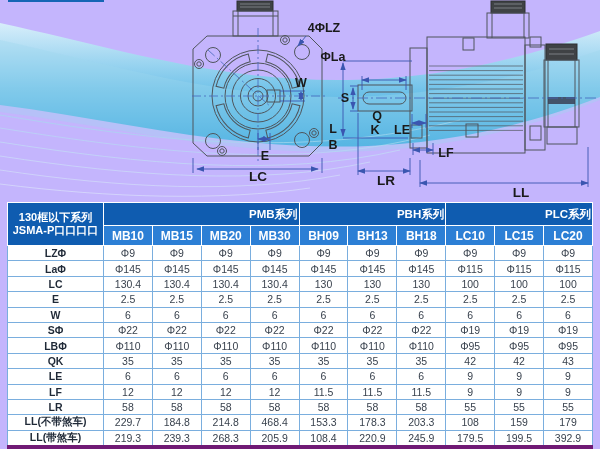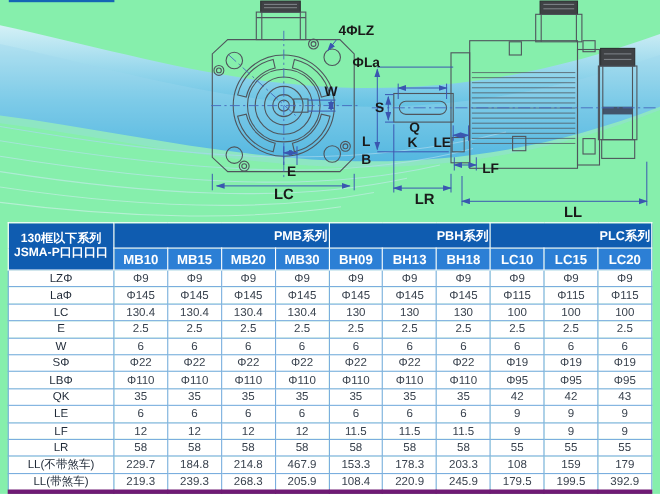--- a/index.html
+++ b/index.html
@@ -1,30 +1,30 @@
 <!DOCTYPE html>
 <html><head>
 <meta charset="utf-8">
 <style>
   html,body{margin:0;padding:0;background:#ffffff;}
-  .stage{position:relative;width:600px;height:449px;background:#86efac;overflow:hidden;
+  .stage{position:relative;width:600px;height:449px;background:#c4b5fd;overflow:hidden;
          font-family:"Liberation Sans","DejaVu Sans",sans-serif;}
   svg text{font-family:"Liberation Sans","DejaVu Sans",sans-serif;}
 
   
   .spec-table{position:absolute;left:7px;top:202px;width:586px;border-collapse:collapse;
               table-layout:fixed;border-bottom:4px solid #701a75;}
   .spec-table col.label-col{width:96px;}
   .corner-cell{background:#0f5cb0;color:#fff;font-size:11px;font-weight:bold;
                border:1px solid #fff;line-height:13px;vertical-align:middle;}
   .ghead{background:#0f5cb0;color:#fff;font-size:11.5px;font-weight:bold;height:20px;
          border:1px solid #fff;text-align:right;}
   .chead{background:#2c7fd5;color:#fff;font-size:12px;font-weight:bold;height:17px;
          border:1px solid #fff;text-align:center;}
-  .spec-table tbody th{background:#fff;color:#1f2937;font-weight:normal;font-size:10.5px;
+  .spec-table tbody th{background:#fff;color:#1f2937;font-weight:bold;font-size:10.5px;
          border:1px solid #7aaede;height:14.4px;text-align:center;padding:0;}
   .spec-table tbody td{background:#fff;color:#39424e;font-size:10.5px;border:1px solid #7aaede;
          height:14.4px;text-align:center;padding:0;}
 </style>
 </head>
 <body>
 
 <div class="stage">
 
   <svg width="600" height="205" viewBox="0 0 600 205" style="position:absolute;left:0;top:0;">
@@ -392,21 +392,21 @@
           <td>58</td>
           <td>55</td>
           <td>55</td>
           <td>55</td>
         </tr>
         <tr class="">
           <th>LL(不带煞车)</th>
           <td>229.7</td>
           <td>184.8</td>
           <td>214.8</td>
-          <td>467.9</td>
+          <td>468.4</td>
           <td>153.3</td>
           <td>178.3</td>
           <td>203.3</td>
           <td>108</td>
           <td>159</td>
           <td>179</td>
         </tr>
         <tr>
           <th>LL(带煞车)</th>
           <td>219.3</td>

